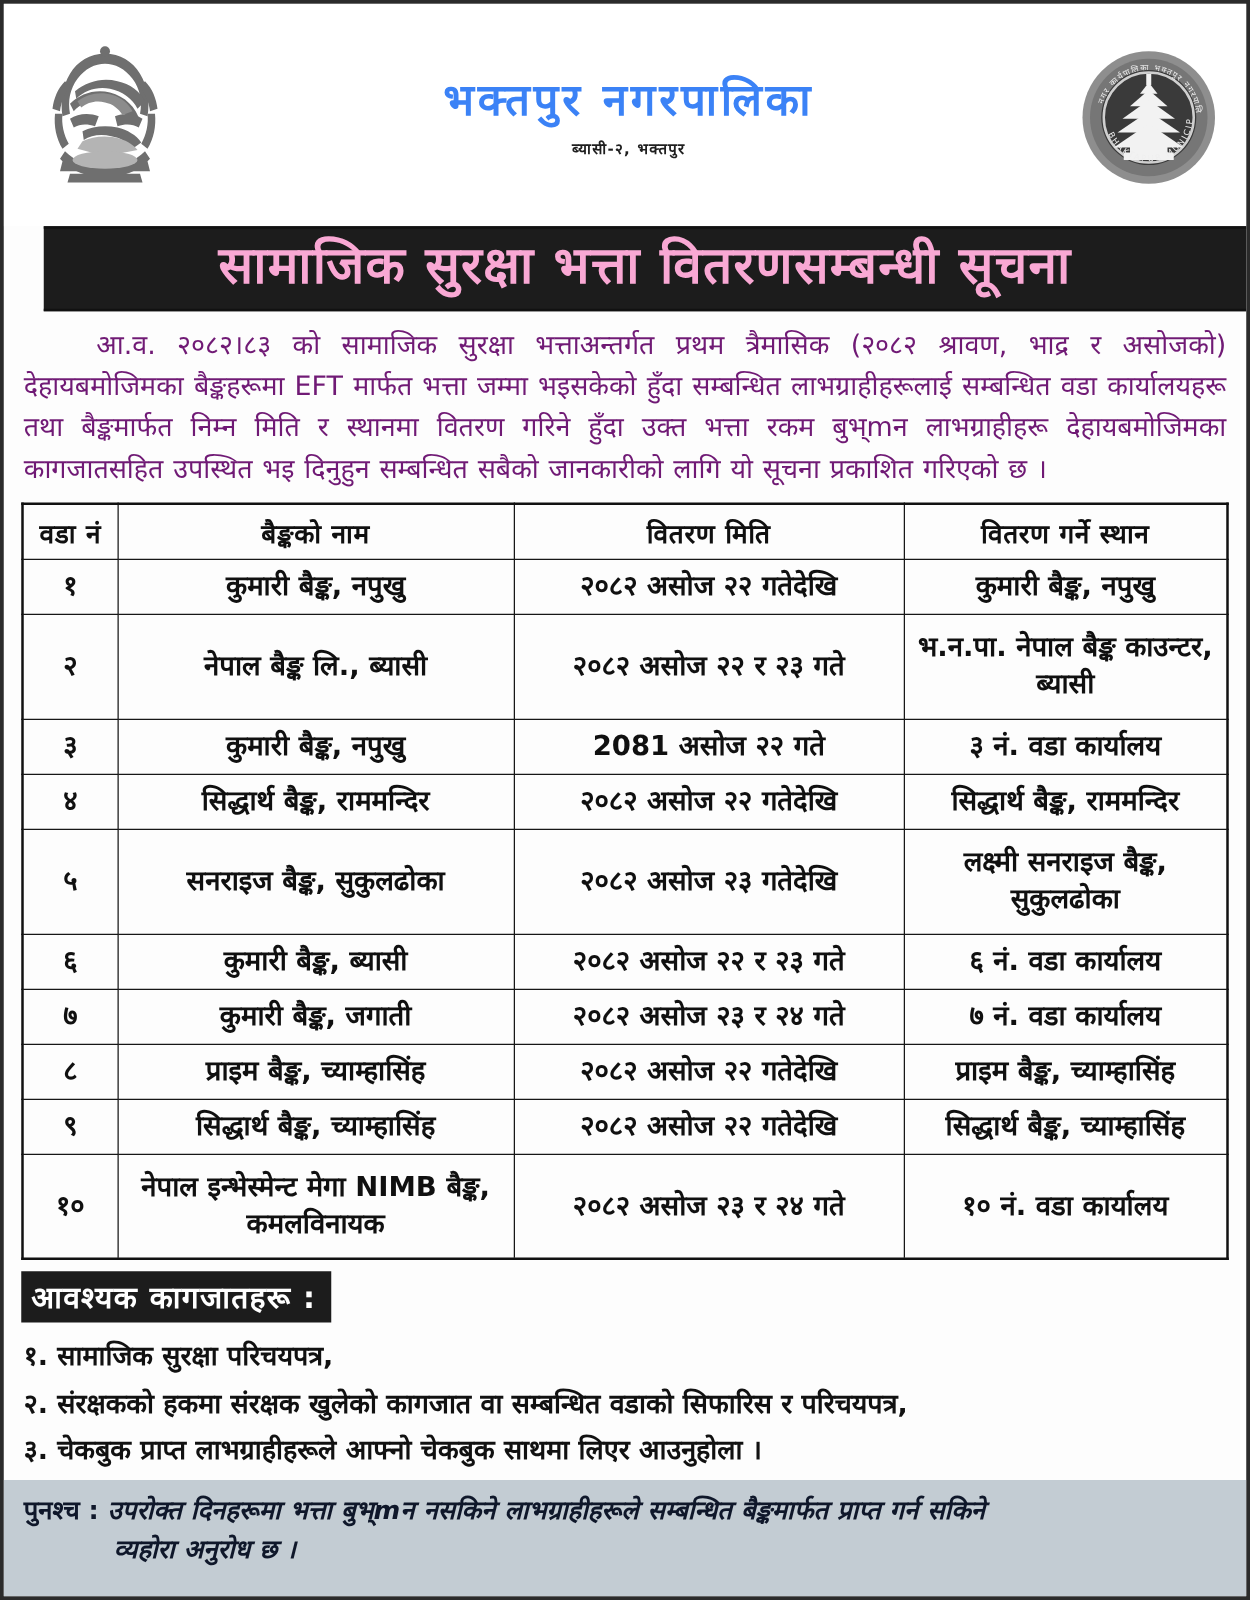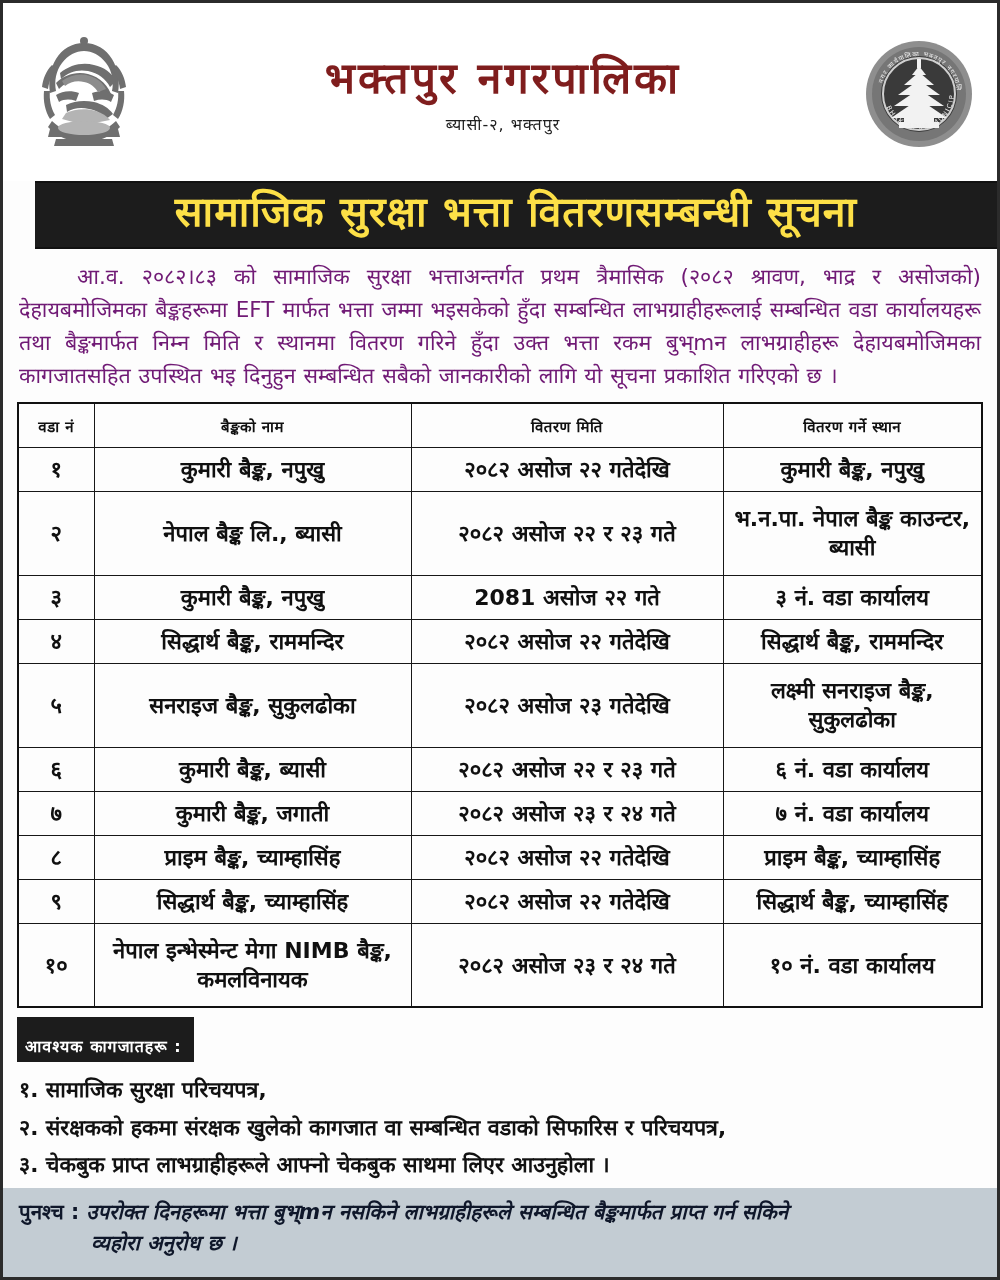--- a/index.html
+++ b/index.html
@@ -55,50 +55,50 @@
     flex: 1 1 auto;
     text-align: center;
     display: flex;
     flex-direction: column;
     align-items: center;
     justify-content: center;
     padding-bottom: 2px;
   }
 
   .org-name-1 {
-    font-size: 43px;
-    font-weight: 700;
-    color: #7f1d1d;
+    font-size: 35px;
+    font-weight: 700;
+    color: #3b82f6;
     letter-spacing: 3px;
     line-height: 1.28;
     white-space: nowrap;
   }
 
   .org-name-2 {
     font-size: 35px;
     font-weight: 700;
     color: #1a1a1a;
     letter-spacing: 2px;
     line-height: 1.3;
     white-space: nowrap;
   }
 
   .org-address {
-    font-size: 16px;
-    font-weight: 400;
+    font-size: 12px;
+    font-weight: 700;
     color: #1f1f1f;
     letter-spacing: 1px;
     margin-top: 7px;
     white-space: nowrap;
   }
 
   
   .title-banner {
     background: #1c1c1c;
-    color: #fde047;
+    color: #f9a8d4;
     text-align: center;
     padding: 7px 8px 11px 8px;
     flex: 0 0 auto;
     border-top: 2px solid #111;
     border-bottom: 2px solid #111;
     margin-left: 32px;
   }
 
   .title-banner-text {
     font-size: 41px;
@@ -140,21 +140,21 @@
   table.dist-table th,
   table.dist-table td {
     border: 1.6px solid #171717;
     text-align: center;
     vertical-align: middle;
     color: #101010;
     padding: 3px 5px;
   }
 
   table.dist-table th {
-    font-size: 15px;
+    font-size: 21px;
     font-weight: 700;
     height: 44px;
     letter-spacing: 0.5px;
   }
 
   table.dist-table td {
     font-size: 22px;
     font-weight: 600;
     height: 44px;
     line-height: 1.32;
@@ -172,23 +172,23 @@
   
   .docs-section {
     padding: 9px 14px 4px 14px;
     flex: 0 0 auto;
   }
 
   .docs-heading {
     display: inline-block;
     background: #1c1c1c;
     color: #ffffff;
-    font-size: 16px;
-    font-weight: 700;
-    padding: 18px 12px 5px 8px;
+    font-size: 24px;
+    font-weight: 700;
+    padding: 3px 12px 5px 8px;
     letter-spacing: 1px;
     margin-bottom: 9px;
   }
 
   .docs-list {
     list-style: none;
   }
 
   .docs-list li {
     font-size: 21.5px;

